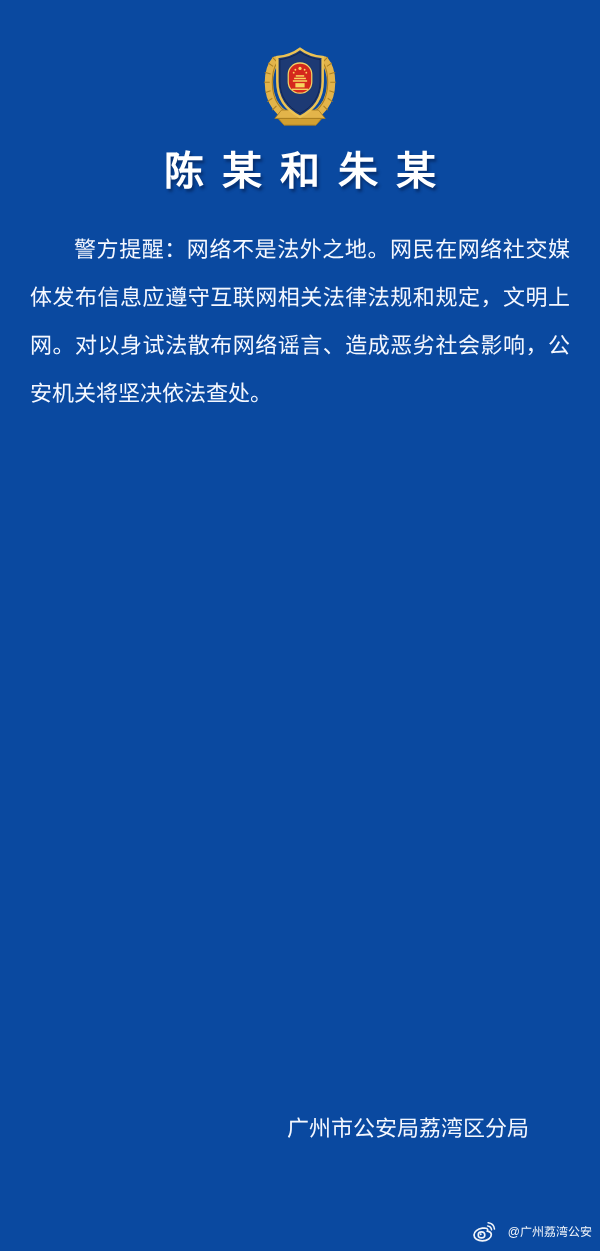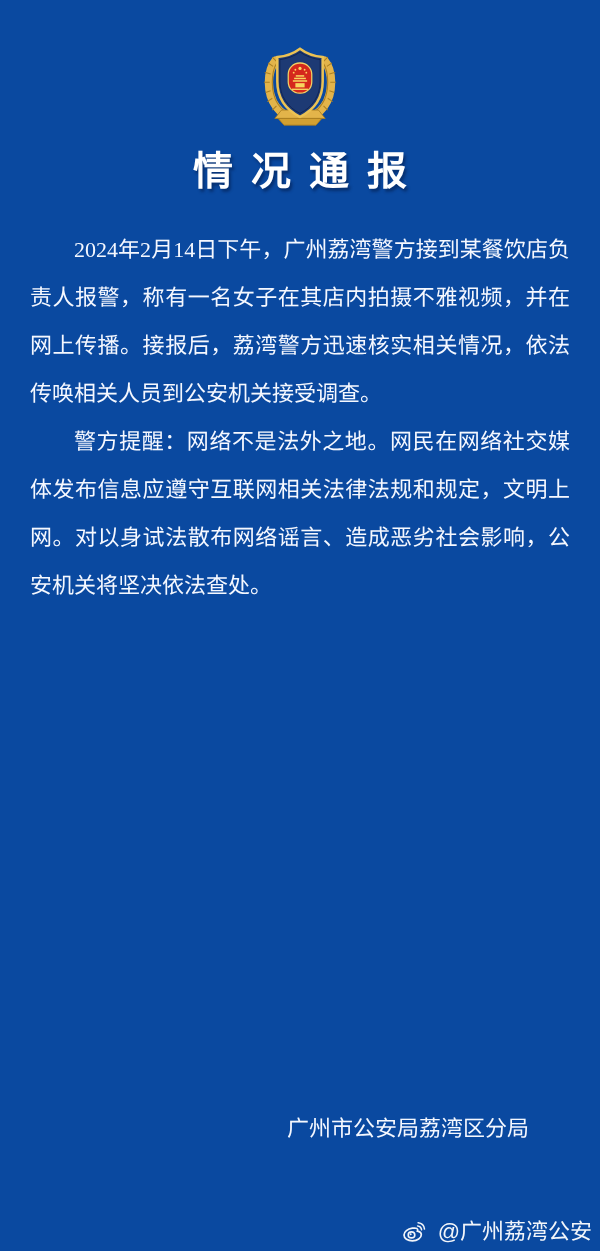--- a/index.html
+++ b/index.html
@@ -65,21 +65,21 @@
     color: #f5f8ff;
   }
   .sign-block .issuer { white-space: nowrap; }
   .watermark {
     position: absolute;
     right: 8px;
     bottom: 7px;
     display: flex;
     align-items: center;
     gap: 12px;
-    font-size: 22px;
+    font-size: 12px;
     line-height: 24px;
     color: #ffffff;
     font-family: "Liberation Sans", "DejaVu Sans", sans-serif;
     opacity: 0.95;
   }
   .watermark svg { display: block; }
 </style>
 </head>
 <body>
 
@@ -114,24 +114,23 @@
       <g fill="#f7d65e">
         <rect x="45" y="41.5" width="10" height="1.8"></rect>
         <rect x="43" y="44.5" width="14" height="1.8"></rect>
         <rect x="41.5" y="47.5" width="17" height="1.8"></rect>
         <rect x="44.5" y="51" width="11" height="5"></rect>
         <rect x="40.5" y="57.5" width="19" height="1.6"></rect>
       </g>
     </svg>
   </div>
 
-  <h1 class="title">情况通报</h1>
+  <h1 class="title">陈某和朱某</h1>
 
   <div class="content">
-    <p>2024年2月14日下午，广州荔湾警方接到某餐饮店负责人报警，称有一名女子在其店内拍摄不雅视频，并在网上传播。接报后，荔湾警方迅速核实相关情况，依法传唤相关人员到公安机关接受调查。</p>
     <p>警方提醒：网络不是法外之地。网民在网络社交媒体发布信息应遵守互联网相关法律法规和规定，文明上网。对以身试法散布网络谣言、造成恶劣社会影响，公安机关将坚决依法查处。</p>
   </div>
 
   <div class="sign-block">
     <div class="issuer">广州市公安局荔湾区分局</div>
   </div>
 
   <div class="watermark">
     <svg viewBox="0 0 24 24" width="24" height="24" aria-hidden="true">
       <path d="M10.3,8.2 C5.6,8.8 2,11.8 2,15 C2,18.4 5.7,20.8 10.4,20.8 C15.4,20.8 19.3,18.2 19.3,14.8 C19.3,12.9 17.8,11.5 15.4,11.1 C15.9,10 15.7,9 14.8,8.4 C13.9,7.8 12.1,8 10.3,8.2 Z" fill="none" stroke="#ffffff" stroke-width="1.7"></path>

